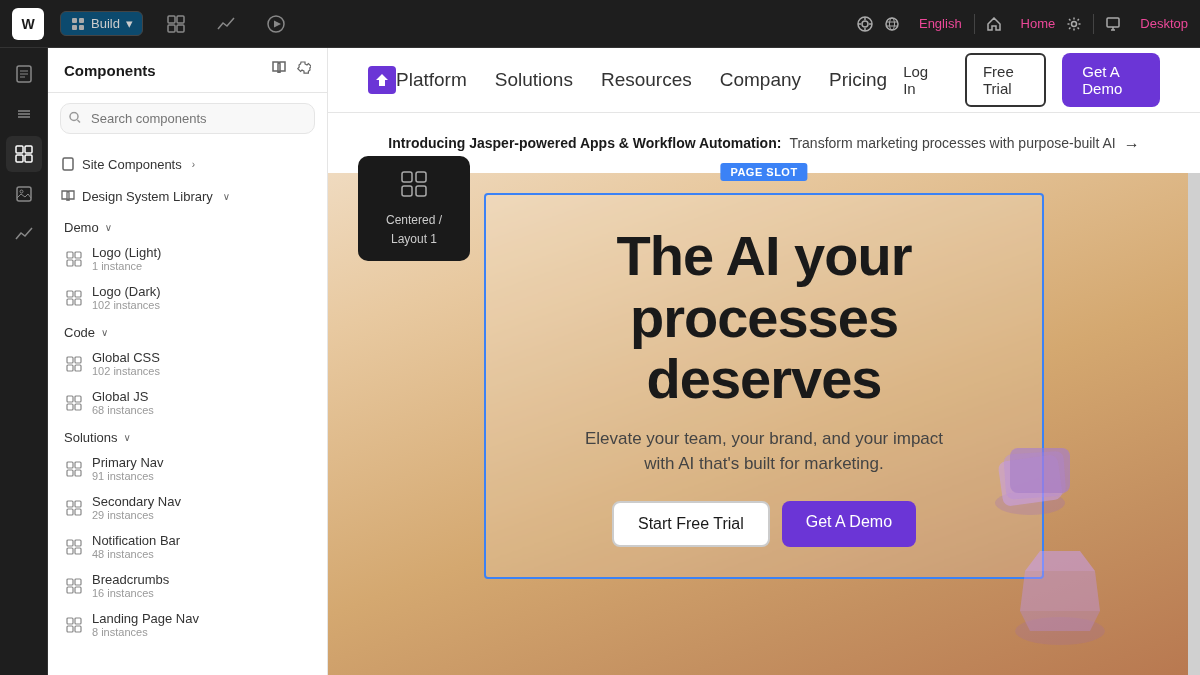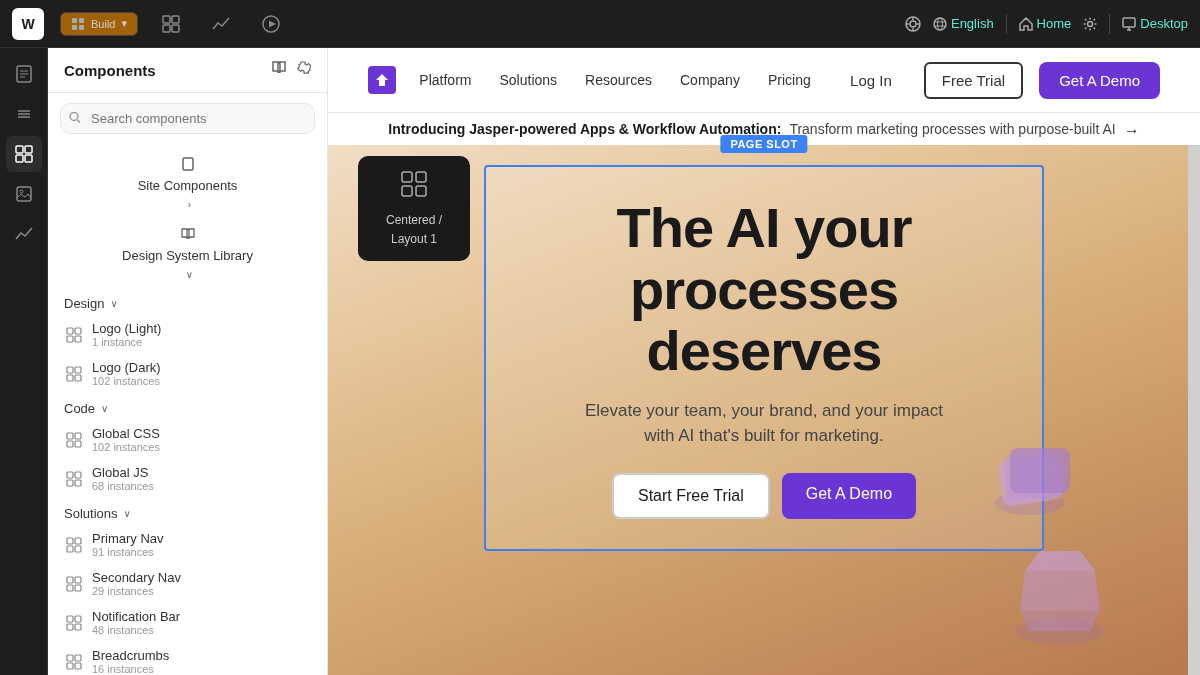--- a/index.html
+++ b/index.html
@@ -20,44 +20,44 @@
     .top-bar-logo {
       width: 32px; height: 32px;
       background: #fff;
       border-radius: 6px;
       display: flex; align-items: center; justify-content: center;
       font-weight: 900; font-size: 14px; color: #1a1a1a;
       flex-shrink: 0;
     }
     .top-bar-build-btn {
       display: flex; align-items: center; gap: 6px;
-      background: #a16207;
+      background: #0c4a6e;
       border: 1px solid #444;
       border-radius: 6px;
       padding: 4px 10px;
       color: #ccc;
-      font-size: 11px;
+      font-size: 13px;
       cursor: pointer;
     }
     .top-bar-icon-btn {
       color: #999;
       background: none;
       border: none;
       cursor: pointer;
       padding: 4px 8px;
       font-size: 18px;
       display: flex; align-items: center;
     }
     .top-bar-spacer { flex: 1; }
     .top-bar-right {
       display: flex; align-items: center; gap: 12px;
     }
     .top-bar-right-item {
-      display: flex; align-items: center; gap: 4px;
-      color: #5eead4;
+      display: flex; align-items: center; gap: 20px;
+      color: #ec4899;
       font-size: 13px;
       cursor: pointer;
     }
     .top-bar-divider {
       width: 1px; height: 20px; background: #444;
     }
 
     
     .main-layout {
       display: flex;
@@ -190,21 +190,20 @@
     .sidebar-item-count {
       font-size: 11px;
       color: #999;
     }
     .expandable-header {
       display: flex;
       align-items: center;
       padding: 8px 12px;
       cursor: pointer;
       gap: 6px;
-      flex-direction: column;
     }
     .expandable-header-icon {
       width: 16px; height: 16px;
       display: flex; align-items: center; justify-content: center;
       color: #666;
     }
     .expandable-header-title {
       font-size: 13px;
       color: #333;
       font-weight: 500;
@@ -243,21 +242,21 @@
       justify-content: space-between;
       position: relative;
       z-index: 5;
     }
     .website-nav-links {
       display: flex;
       gap: 28px;
       align-items: center;
     }
     .website-nav-link {
-      font-size: 14px;
+      font-size: 19px;
       color: #333;
       cursor: pointer;
     }
     .website-nav-right {
       display: flex;
       align-items: center;
       gap: 16px;
     }
     .btn-login {
       font-size: 15px;
@@ -279,21 +278,21 @@
       font-size: 15px;
       padding: 10px 20px;
       border-radius: 8px;
       cursor: pointer;
     }
 
     
     .notification-bar {
       background: #fff;
       border-top: 1px solid #e5e5e5;
-      height: 33px;
+      height: 61px;
       display: flex;
       align-items: center;
       justify-content: center;
       gap: 8px;
       font-size: 14px;
       position: relative;
       z-index: 5;
     }
     .notification-bar-bold { font-weight: 700; color: #1a1a1a; }
     .notification-bar-text { color: #444; }
@@ -591,21 +590,21 @@
         <span class="expandable-header-icon">
           <svg width="14" height="14" viewBox="0 0 14 14">
             <path d="M1 2h5a2 2 0 012 2v8a2 2 0 00-2-2H1V2zM13 2H8a2 2 0 00-2 2v8a2 2 0 012-2h5V2z" stroke="#666" stroke-width="1.3" fill="none"></path>
           </svg>
         </span>
         <span class="expandable-header-title">Design System Library</span>
         <span class="expandable-header-chevron">∨</span>
       </div>
 
       <div class="sidebar-section-header">
-        <span class="sidebar-section-title">Design</span>
+        <span class="sidebar-section-title">Demo</span>
         <span class="chevron">∨</span>
       </div>
 
       <div class="sidebar-item">
         <span class="sidebar-item-icon">
           <svg width="16" height="16" viewBox="0 0 16 16">
             <rect x="1" y="1" width="6" height="6" rx="1" stroke="#888" stroke-width="1.2" fill="none"></rect>
             <rect x="9" y="1" width="6" height="6" rx="1" stroke="#888" stroke-width="1.2" fill="none"></rect>
             <rect x="1" y="9" width="6" height="6" rx="1" stroke="#888" stroke-width="1.2" fill="none"></rect>
             <rect x="9" y="9" width="6" height="6" rx="1" stroke="#888" stroke-width="1.2" fill="none"></rect>

